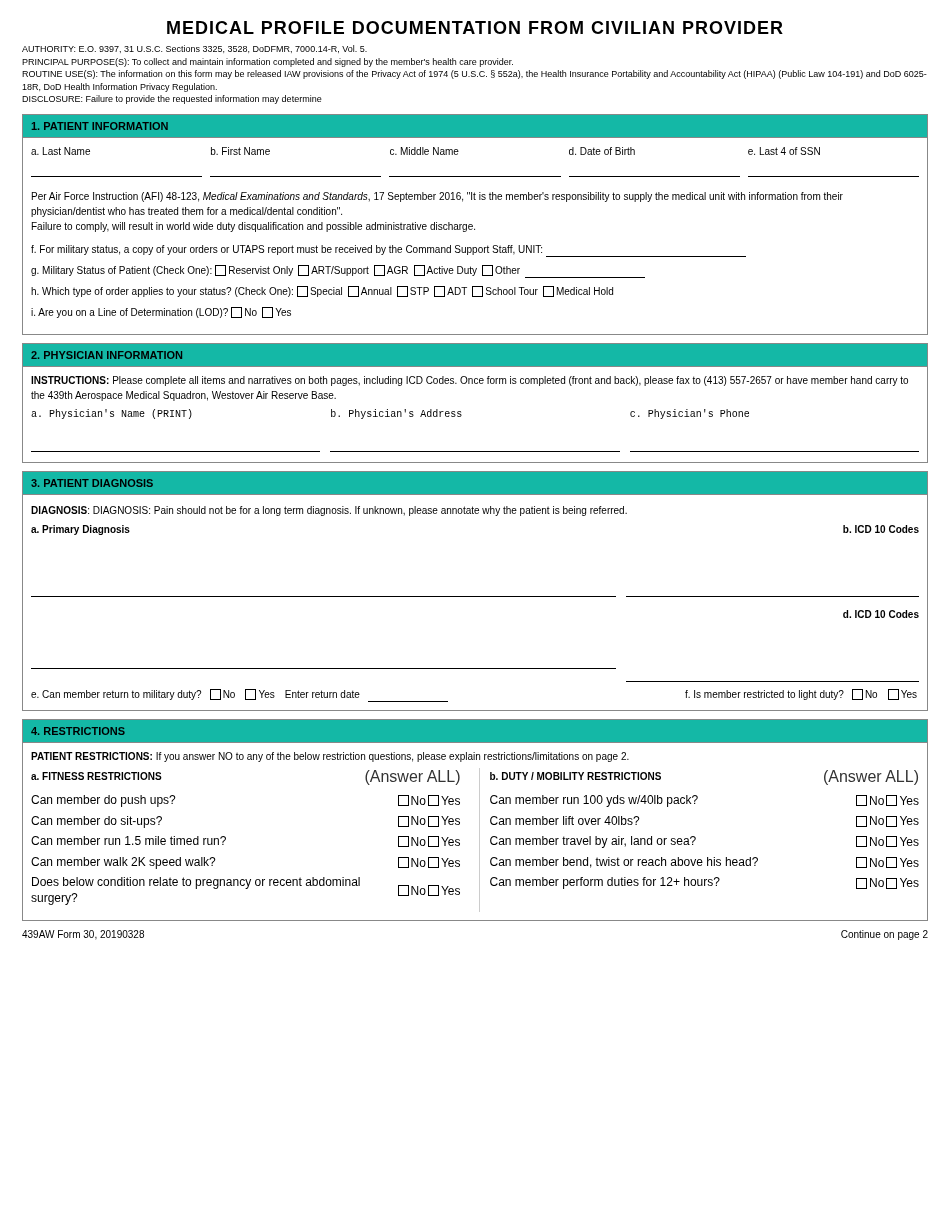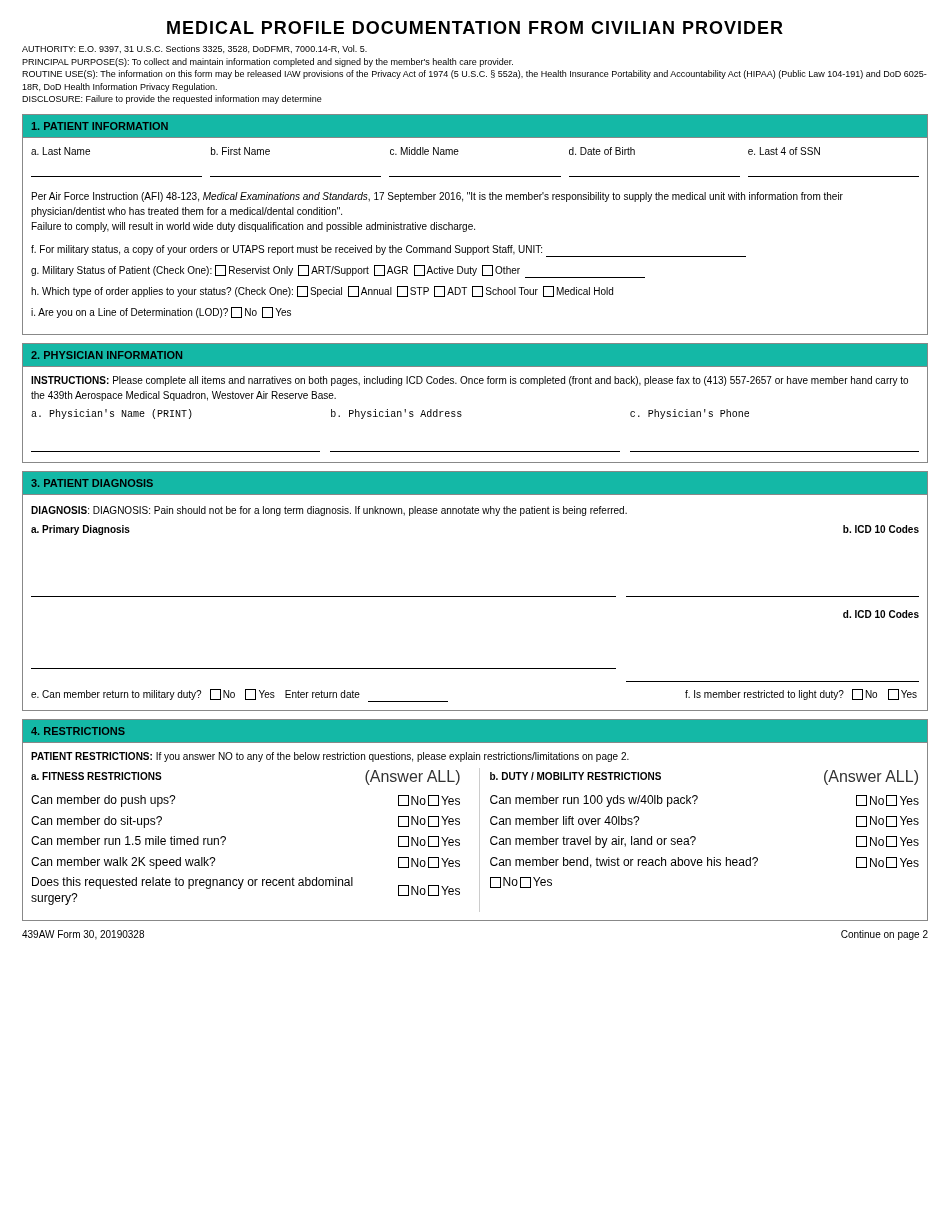--- a/index.html
+++ b/index.html
@@ -441,21 +441,21 @@
           <span class="restr-question">Can member walk 2K speed walk?</span>
           <span class="restr-answer">
             <span class="checkbox"></span>
             <span>No</span>
             <span class="checkbox"></span>
             <span>Yes</span>
           </span>
         </div>
 
         <div class="restr-row">
-          <span class="restr-question">Does this requested relate to pregnancy or recent abdominal surgery?</span>
+          <span class="restr-question">Does below condition relate to pregnancy or recent abdominal surgery?</span>
           <span class="restr-answer">
             <span class="checkbox"></span>
             <span>No</span>
             <span class="checkbox"></span>
             <span>Yes</span>
           </span>
         </div>
       </div>
 
       <div class="restrictions-col">
@@ -498,20 +498,21 @@
           <span class="restr-question">Can member bend, twist or reach above his head?</span>
           <span class="restr-answer">
             <span class="checkbox"></span>
             <span>No</span>
             <span class="checkbox"></span>
             <span>Yes</span>
           </span>
         </div>
 
         <div class="restr-row">
+          <span class="restr-question">Can member perform duties for 12+ hours?</span>
           <span class="restr-answer">
             <span class="checkbox"></span>
             <span>No</span>
             <span class="checkbox"></span>
             <span>Yes</span>
           </span>
         </div>
       </div>
     </div>
   </div>

